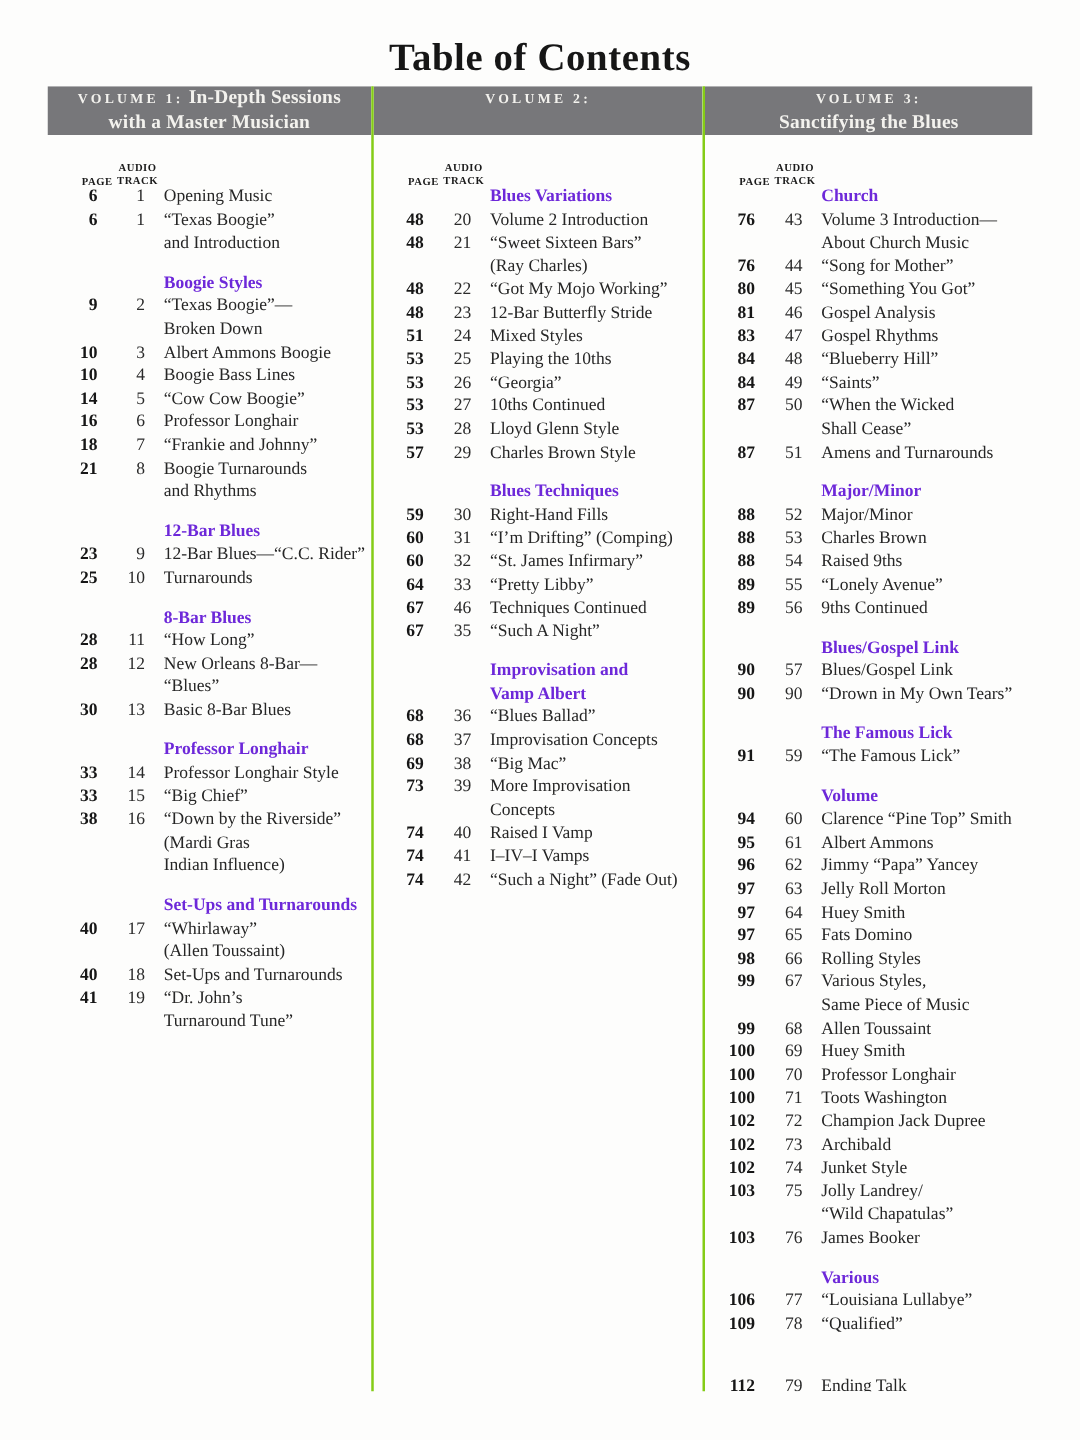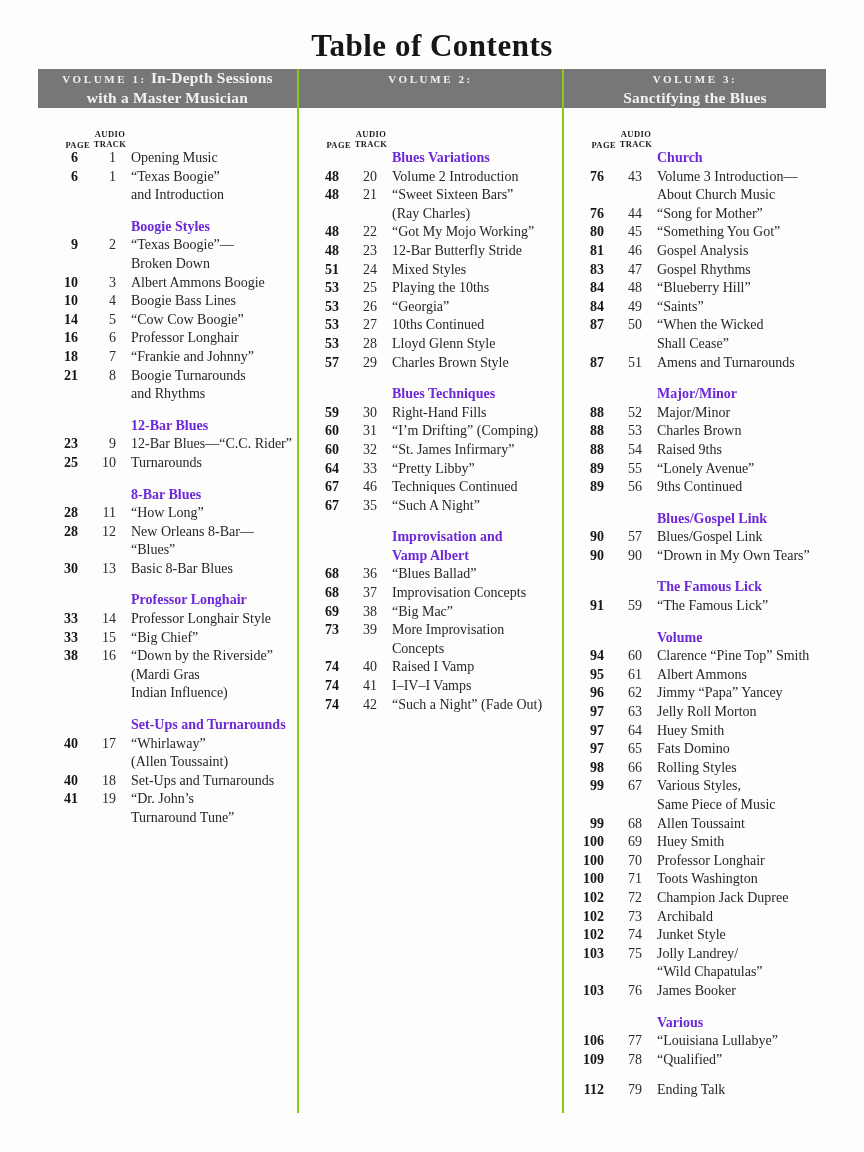--- a/index.html
+++ b/index.html
@@ -69,21 +69,21 @@
     grid-template-columns: 40px 38px 1fr;
     font-size: 14px;
     line-height: 18.6px;
   }
   .cell-page { text-align: right; font-weight: bold; color: #161616; }
   .cell-track { text-align: right; color: #2a2a2a; }
   .cell-title { padding-left: 15px; color: #262626; }
   .cell-title div { white-space: nowrap; }
   .heading .cell-title { font-weight: bold; color: #6d28d9; }
   .section-gap { margin-top: 13px; }
-  .extra-gap { margin-top: 12px; }
+  .extra-gap { margin-top: 32px; }
 </style>
 </head>
 <body>
 
 <h1 class="page-title">Table of Contents</h1>
 
 <div class="columns">
     <section class="volume">
     <header class="vol-header">
       <div><span class="vol-label">VOLUME 1:</span><span class="vol-name"> In-Depth Sessions</span></div>

